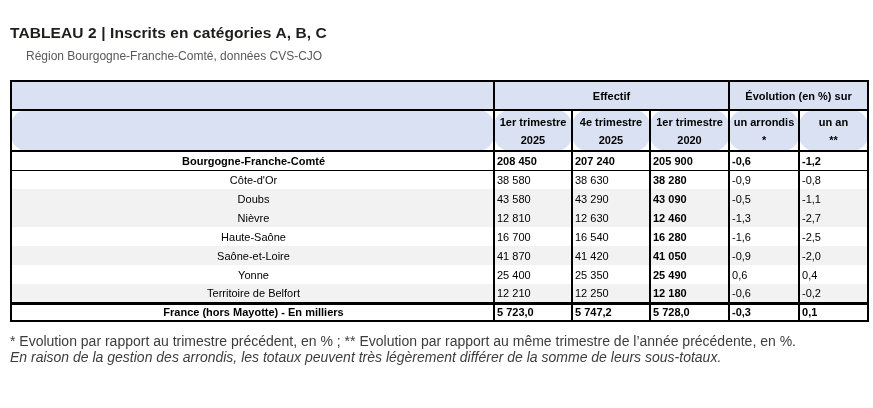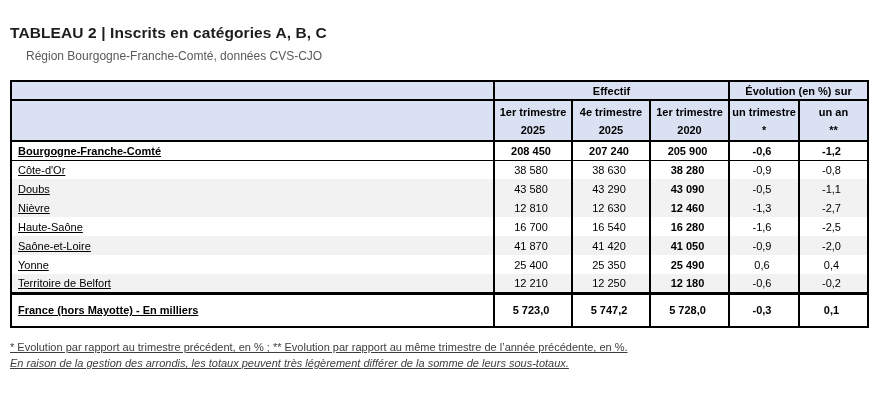--- a/index.html
+++ b/index.html
@@ -30,37 +30,37 @@
     border:2px solid var(--border);
   }
   table.data th,table.data td{
     font-size:11px;overflow:hidden;white-space:nowrap;
   }
   thead th{
     background:var(--header-bg);
     border:2px solid var(--border);
     font-weight:bold;text-align:center;padding:2px 2px;
   }
-  thead tr.group-row th{height:19px;}
-  thead tr.cols-row th{height:41px;line-height:18px;padding:0 1px;}
+  thead tr.group-row th{height:29px;}
+  thead tr.cols-row th{height:41px;line-height:18px;padding:0 1px;border-radius:16px;}
   thead th .hline{display:block;}
   tbody td,tfoot td{
     border-left:2px solid var(--border);
     border-right:2px solid var(--border);
     height:19px;vertical-align:middle;background-clip:padding-box;
   }
-  td.label-cell{text-align:left;padding:0 4px 0 6px;text-decoration:underline;}
-  td.value-cell{text-align:center;padding:0 6px 0 2px;}
+  td.label-cell{text-align:center;padding:0 4px 0 6px;}
+  td.value-cell{text-align:left;padding:0 6px 0 2px;}
   td.value-cell.latest{font-weight:bold;}
   tr.region-total td{font-weight:bold;border-bottom:1.5px solid var(--border);}
   tr.striped td{background:var(--stripe);}
   tfoot tr.national-total td{
-    font-weight:bold;border-top:3px solid var(--border);height:34px;
+    font-weight:bold;border-top:3px solid var(--border);height:18px;
   }
-  .footnotes{margin-top:11px;font-size:11px;color:var(--footnote);line-height:16px;text-decoration:underline;}
+  .footnotes{margin-top:11px;font-size:14px;color:var(--footnote);line-height:16px;}
   .footnotes .note-italic{font-style:italic;}
 </style>
 </head>
 <body>
 
 <div class="page">
 
   <h1 class="title">TABLEAU 2 | Inscrits en catégories A, B, C</h1>
   <div class="subtitle">Région Bourgogne-Franche-Comté, données CVS-CJO</div>
 
@@ -87,21 +87,21 @@
         </th>
         <th>
           <span class="hline">4e trimestre</span>
           <span class="hline">2025</span>
         </th>
         <th>
           <span class="hline">1er trimestre</span>
           <span class="hline">2020</span>
         </th>
         <th>
-          <span class="hline">un trimestre</span>
+          <span class="hline">un arrondis</span>
           <span class="hline">*</span>
         </th>
         <th>
           <span class="hline">un an</span>
           <span class="hline">**</span>
         </th>
       </tr>
     </thead>
     <tbody>
         <tr class="region-total">

